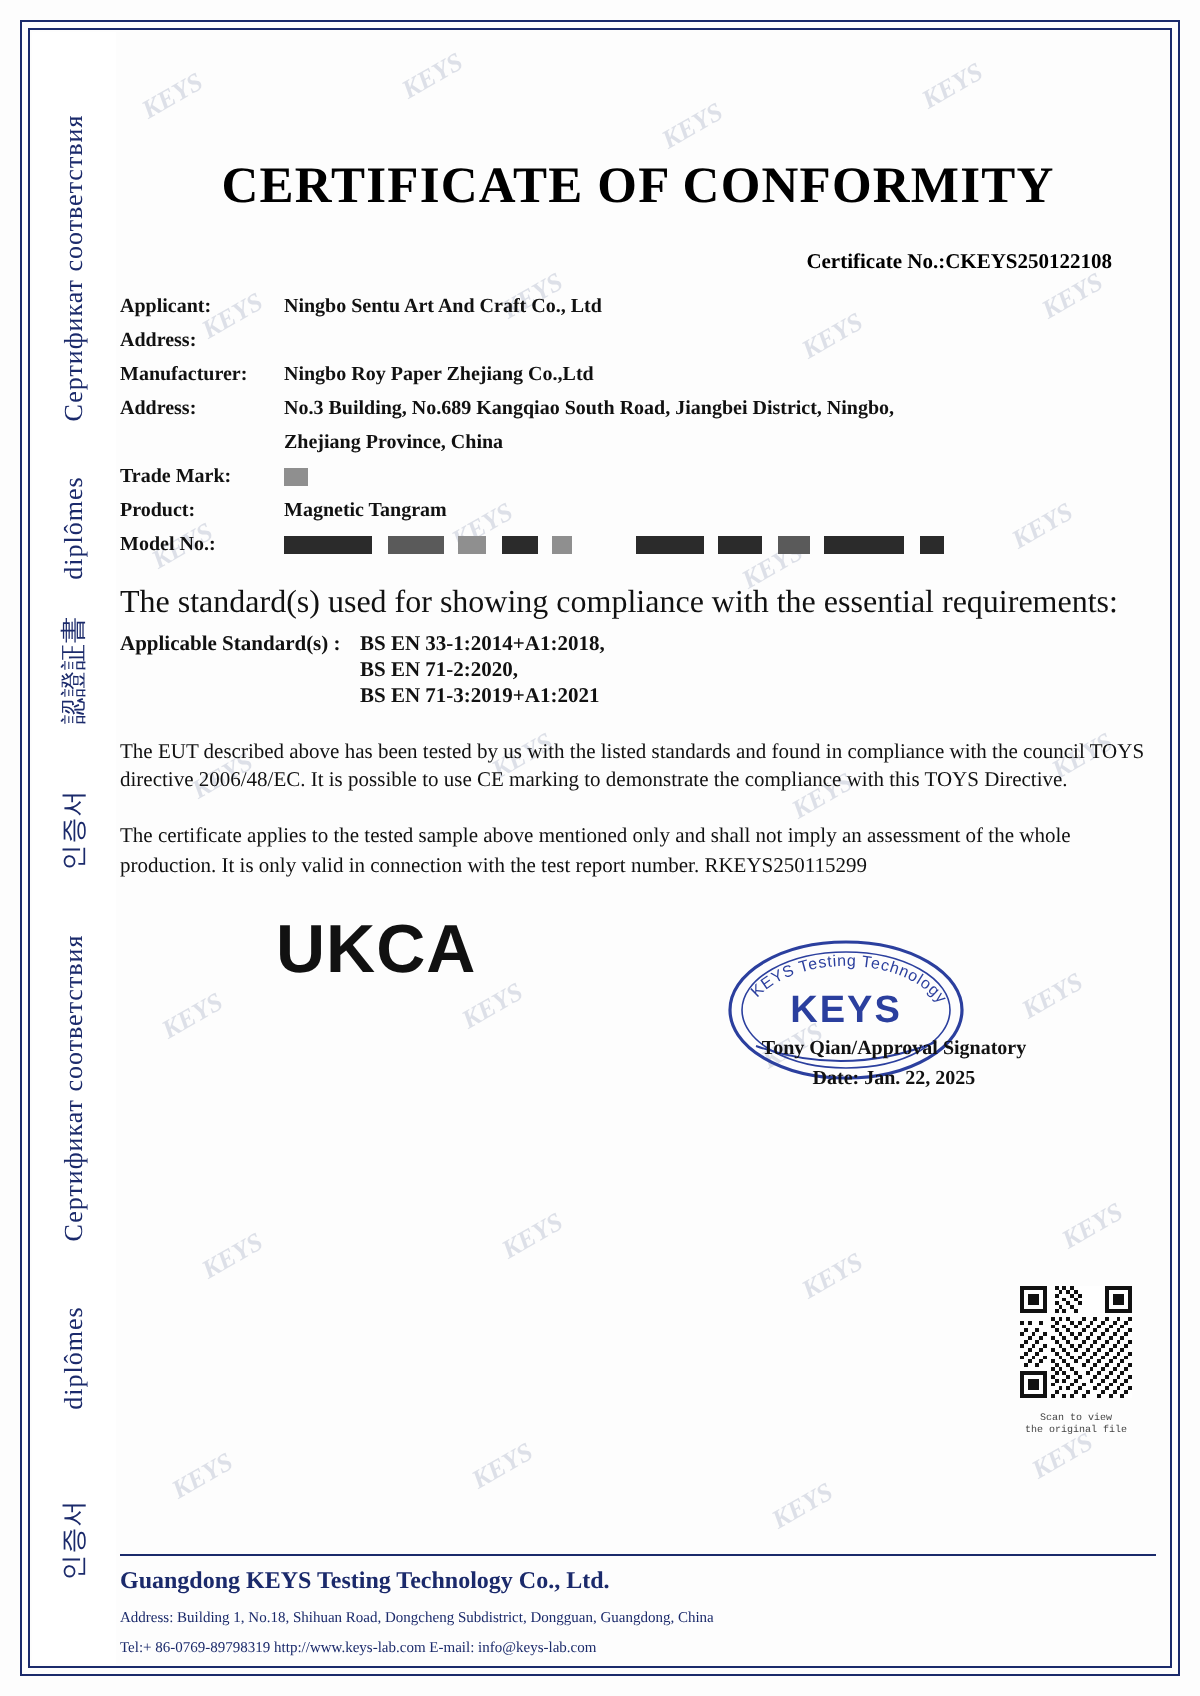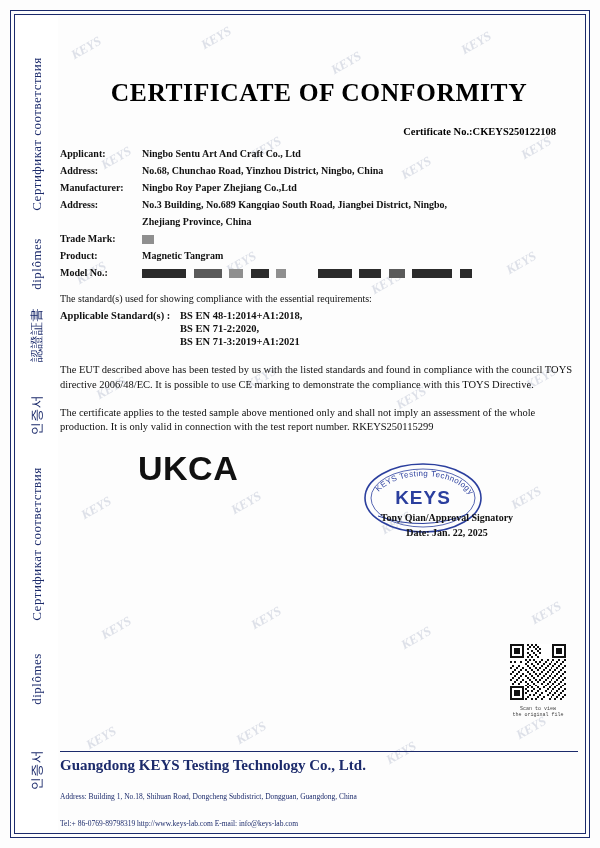--- a/index.html
+++ b/index.html
@@ -105,21 +105,21 @@
     display: inline-block;
     height: 9px;
     background: #2b2b2b;
     vertical-align: middle;
     margin-right: 5px;
   }
   .redact.soft { background: #8f8f8f; }
   .redact.mid { background: #5a5a5a; }
   .std-intro {
     margin-top: 15px;
-    font-size: 10px;
+    font-size: 16px;
   }
   .std-line {
     display: flex;
     font-size: 10.5px;
     font-weight: bold;
     margin-top: 6px;
   }
   .std-label {
     flex: 0 0 120px;
   }
@@ -186,28 +186,28 @@
     position: absolute;
     left: 60px;
     right: 22px;
     bottom: 20px;
   }
   .footer-rule {
     border-top: 1.6px solid #1b2a6b;
     margin-bottom: 5px;
   }
   .footer-company {
-    font-size: 15px;
+    font-size: 12px;
     font-weight: bold;
     color: #1b2a6b;
   }
   .footer-line {
     font-size: 7.5px;
     color: #1b2a6b;
-    margin-top: 18px;
+    margin-top: 6px;
   }
   
   .watermarks {
     position: absolute;
     inset: 0;
     pointer-events: none;
     overflow: hidden;
   }
   .wm {
     position: absolute;
@@ -277,21 +277,20 @@
 
     <div class="info-table">
 
       <div class="info-row">
         <div class="info-label">Applicant:</div>
         <div class="info-value">Ningbo Sentu Art And Craft Co., Ltd</div>
       </div>
 
       <div class="info-row">
         <div class="info-label">Address:</div>
-        <div class="info-value">No.68, Chunchao Road, Yinzhou District, Ningbo, China</div>
       </div>
 
       <div class="info-row">
         <div class="info-label">Manufacturer:</div>
         <div class="info-value">Ningbo Roy Paper Zhejiang Co.,Ltd</div>
       </div>
 
       <div class="info-row">
         <div class="info-label">Address:</div>
         <div class="info-value">No.3 Building, No.689 Kangqiao South Road, Jiangbei District, Ningbo,</div>
@@ -326,21 +325,21 @@
         </div>
       </div>
 
     </div>
 
     <div class="std-intro">The standard(s) used for showing compliance with the essential requirements:</div>
 
     <div class="std-line">
       <div class="std-label">Applicable Standard(s) :</div>
       <div class="std-list">
-        <div>BS EN 48-1:2014+A1:2018,</div>
+        <div>BS EN 33-1:2014+A1:2018,</div>
         <div>BS EN 71-2:2020,</div>
         <div>BS EN 71-3:2019+A1:2021</div>
       </div>
     </div>
 
     <div class="para">The EUT described above has been tested by us with the listed standards and found in compliance with the council TOYS directive 2006/48/EC. It is possible to use CE marking to demonstrate the compliance with this TOYS Directive.</div>
     <div class="para">The certificate applies to the tested sample above mentioned only and shall not imply an assessment of the whole production. It is only valid in connection with the test report number. RKEYS250115299</div>
 
     <div class="marks">
 

